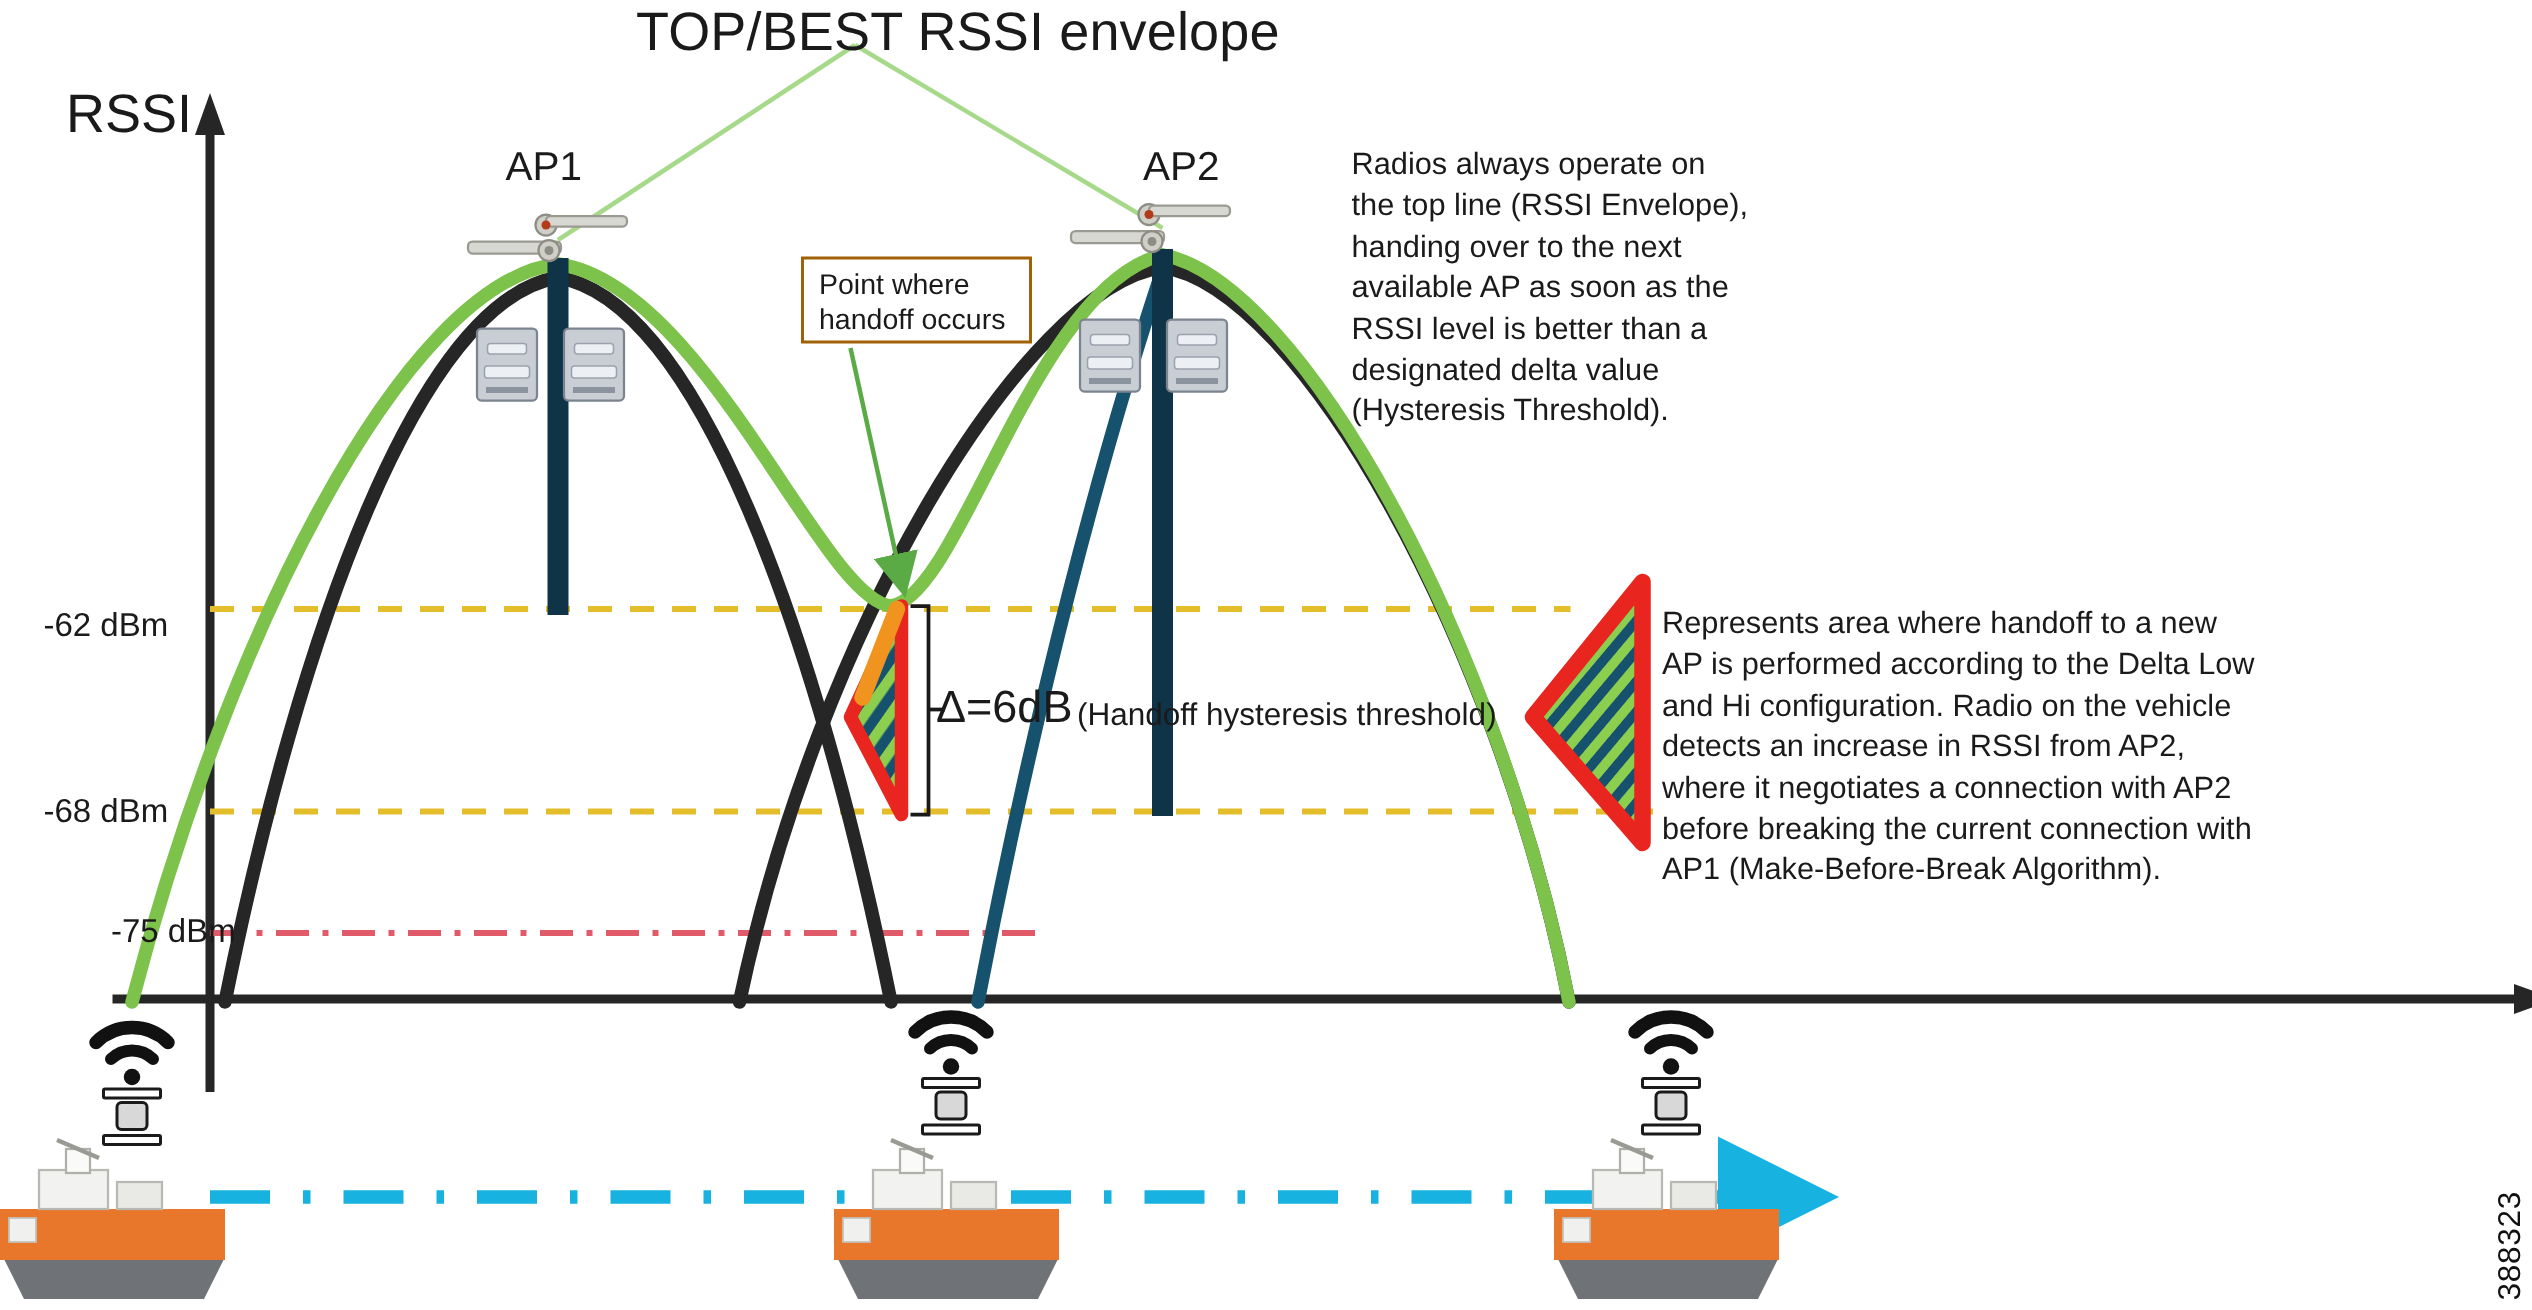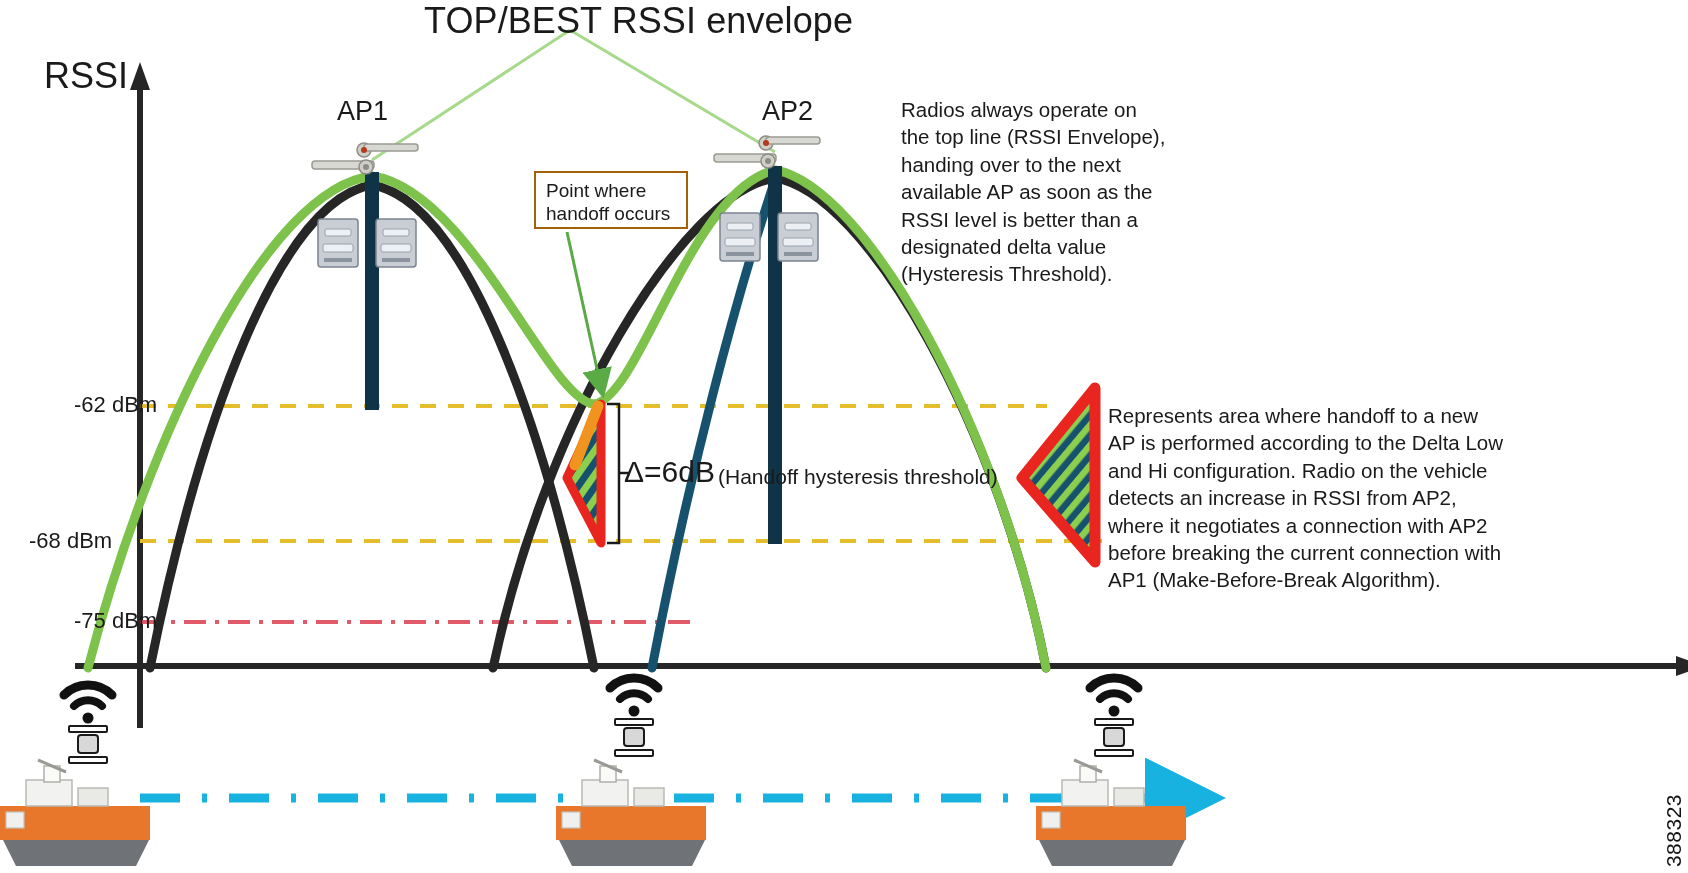--- a/index.html
+++ b/index.html
@@ -15,21 +15,21 @@
   #label-ap2{left:762px;top:96px;font-size:27px;}
 
   #handoff-box{position:absolute;left:494px;top:171px;width:154px;height:58px;
       border:2px solid #a16207;background:#ffffff;box-sizing:border-box;margin-left:40px;}
   #handoff-box .ht{position:absolute;left:10px;top:6px;font-size:19px;line-height:23px;white-space:pre-line;}
 
   #note-top{left:901px;top:60px;width:300px;font-size:20.5px;line-height:27.4px;white-space:pre-line;margin-top:36px;}
   #note-bottom{left:1108px;top:402px;width:580px;font-size:20.5px;line-height:27.4px;white-space:pre-line;}
 
   .axlabel{font-size:22px;}
-  #ax-62{left:29px;top:392px;margin-left:45px;}
+  #ax-62{left:29px;top:404px;}
   #ax-68{left:29px;top:528px;}
   #ax-75{left:29px;top:608px;margin-left:45px;}
 
   #delta-main{left:624px;top:455px;font-size:30px;}
   #delta-sub{left:718px;top:465px;font-size:21px;}
 
   #watermark{right:2px;bottom:6px;font-size:21px;color:#111;
       writing-mode:vertical-rl;transform:rotate(180deg);letter-spacing:.5px;}
 </style>
 </head>

